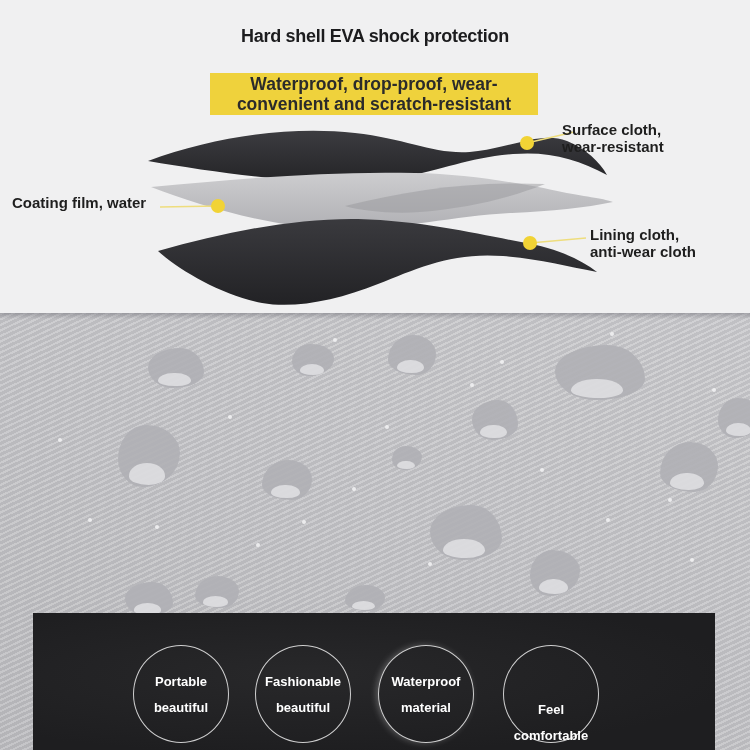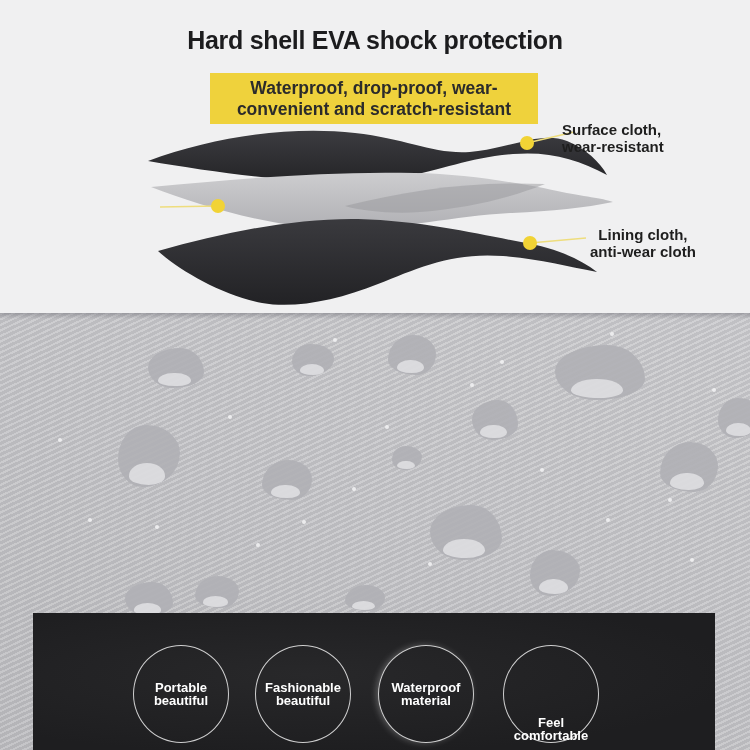--- a/index.html
+++ b/index.html
@@ -4,35 +4,35 @@
 <style>
   html,body{margin:0;padding:0;}
   .screen{
     position:relative;width:750px;height:750px;overflow:hidden;
     font-family:"Liberation Sans",sans-serif;background:#f0f0f1;
   }
   
   .top-section{position:absolute;left:0;top:0;width:750px;height:313px;background:#f0f0f1;}
   .page-title{
     position:absolute;left:0;top:26px;width:750px;margin:0;
-    text-align:center;font-size:25px;font-weight:800;letter-spacing:-.3px;color:#1c1c1e;
+    text-align:center;font-size:18px;font-weight:800;letter-spacing:-.3px;color:#1c1c1e;
   }
   .highlight-banner{
-    position:absolute;left:210px;top:73px;width:328px;height:51px;
+    position:absolute;left:210px;top:73px;width:328px;height:42px;
     background:#efd23c;display:flex;flex-direction:column;align-items:center;justify-content:center;
   }
   .highlight-banner span{
     font-size:17.5px;line-height:20.5px;font-weight:700;color:#2b2b2b;white-space:nowrap;
   }
   .layers-svg{position:absolute;left:0;top:0;width:750px;height:330px;}
   .callout{position:absolute;font-size:15px;line-height:17px;font-weight:600;color:#1e1e1e;}
   .callout span{display:block;white-space:nowrap;}
   .callout-surface{left:562px;top:121px;}
   .callout-coating{left:12px;top:194px;}
-  .callout-lining{left:590px;top:226px;text-align:center;}
+  .callout-lining{left:590px;top:226px;}
   
   .fabric-section{
     position:absolute;left:0;top:313px;width:750px;height:437px;
     background:
       repeating-linear-gradient(155deg,rgba(255,255,255,.14) 0 2px,rgba(108,108,116,.10) 2px 5px),
       linear-gradient(200deg,#cacacd 0%,#c3c3c6 55%,#bcbcbf 100%);
   }
   .fabric-section::before{
     content:"";position:absolute;left:0;top:0;width:100%;height:6px;
     background:linear-gradient(rgba(110,110,118,.45),rgba(110,110,118,0));
@@ -49,21 +49,21 @@
   .dc{border-radius:52% 48% 42% 58%/62% 48% 52% 38%;}
   .speck{position:absolute;width:4px;height:4px;border-radius:50%;background:#f3f3f5;opacity:.85;}
   
   .features-panel{
     position:absolute;left:33px;top:613px;width:682px;height:137px;
     background:radial-gradient(ellipse at 40% 45%,#28282a 0%,#1e1e20 75%);
   }
   .feature-circle{
     position:absolute;top:32px;width:94px;height:96px;border-radius:50%;
     border:1.5px solid rgba(255,255,255,.78);
-    display:flex;flex-direction:column;align-items:center;justify-content:center;
+    display:flex;flex-direction:column;align-items:center;justify-content:center;gap:13px;
   }
   .feature-circle span{
     color:#ffffff;font-size:13px;font-weight:700;line-height:13px;white-space:nowrap;
   }
   .fc1{left:100px;}
   .fc2{left:222px;}
   .fc3{left:345px;box-shadow:-2px 0 6px rgba(255,255,255,.25);justify-content:center;}
   .fc4{left:470px;justify-content:flex-end;}
 </style>
 </head>
@@ -114,20 +114,21 @@
       <circle cx="527" cy="143" r="7" fill="#f1d335"></circle>
       <circle cx="218" cy="206" r="7" fill="#f1d335"></circle>
       <circle cx="530" cy="243" r="7" fill="#f1d335"></circle>
     </svg>
 
     <div class="callout callout-surface">
       <span>Surface cloth,</span>
       <span>wear-resistant</span>
     </div>
     <div class="callout callout-coating">
+      <span>Coating film, water</span>
     </div>
     <div class="callout callout-lining">
       <span>Lining cloth,</span>
       <span>anti-wear cloth</span>
     </div>
   </section>
 
   <section class="fabric-section">
     <div class="droplet da" style="left:148px;top:35px;width:56px;height:40px;"></div>
     <div class="droplet db" style="left:292px;top:31px;width:42px;height:32px;"></div>

